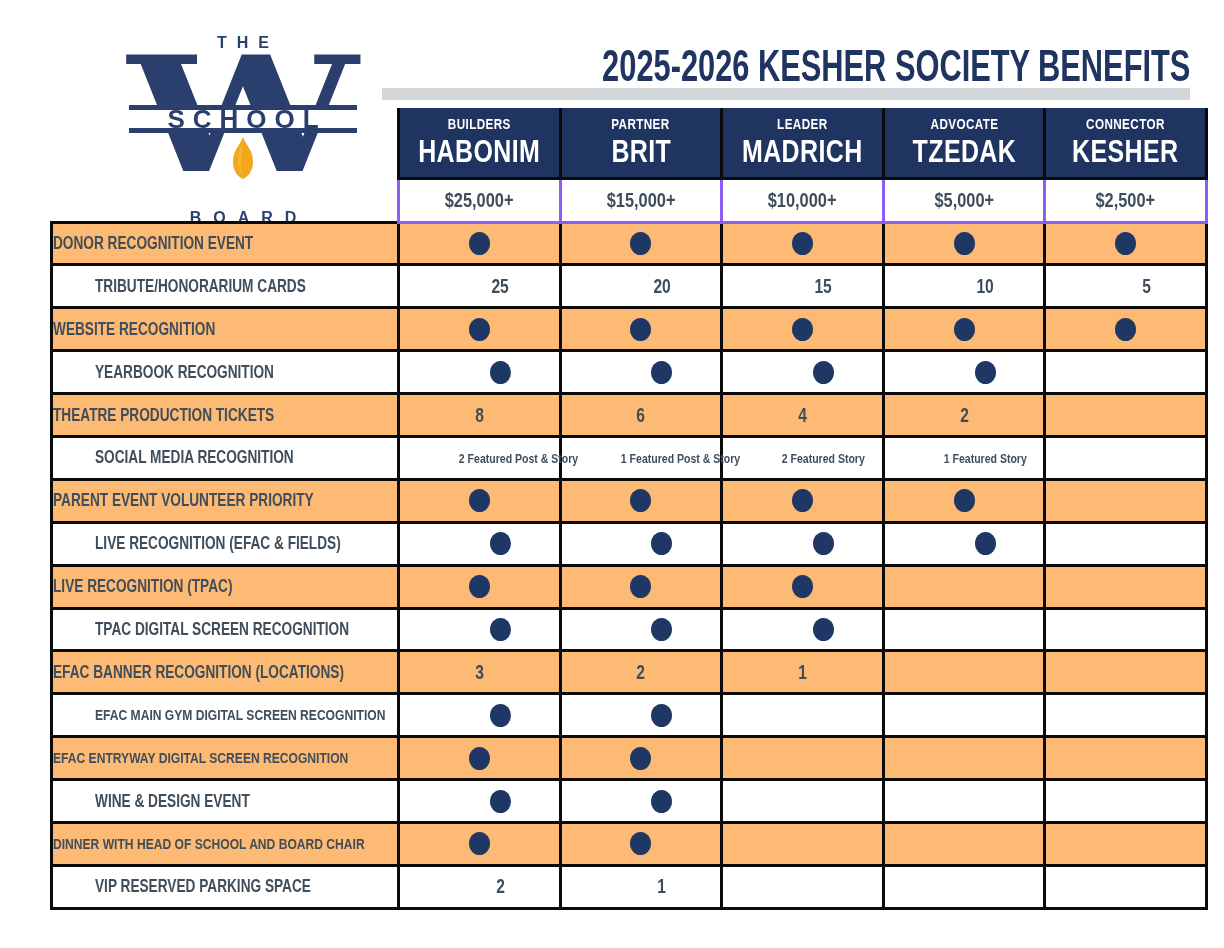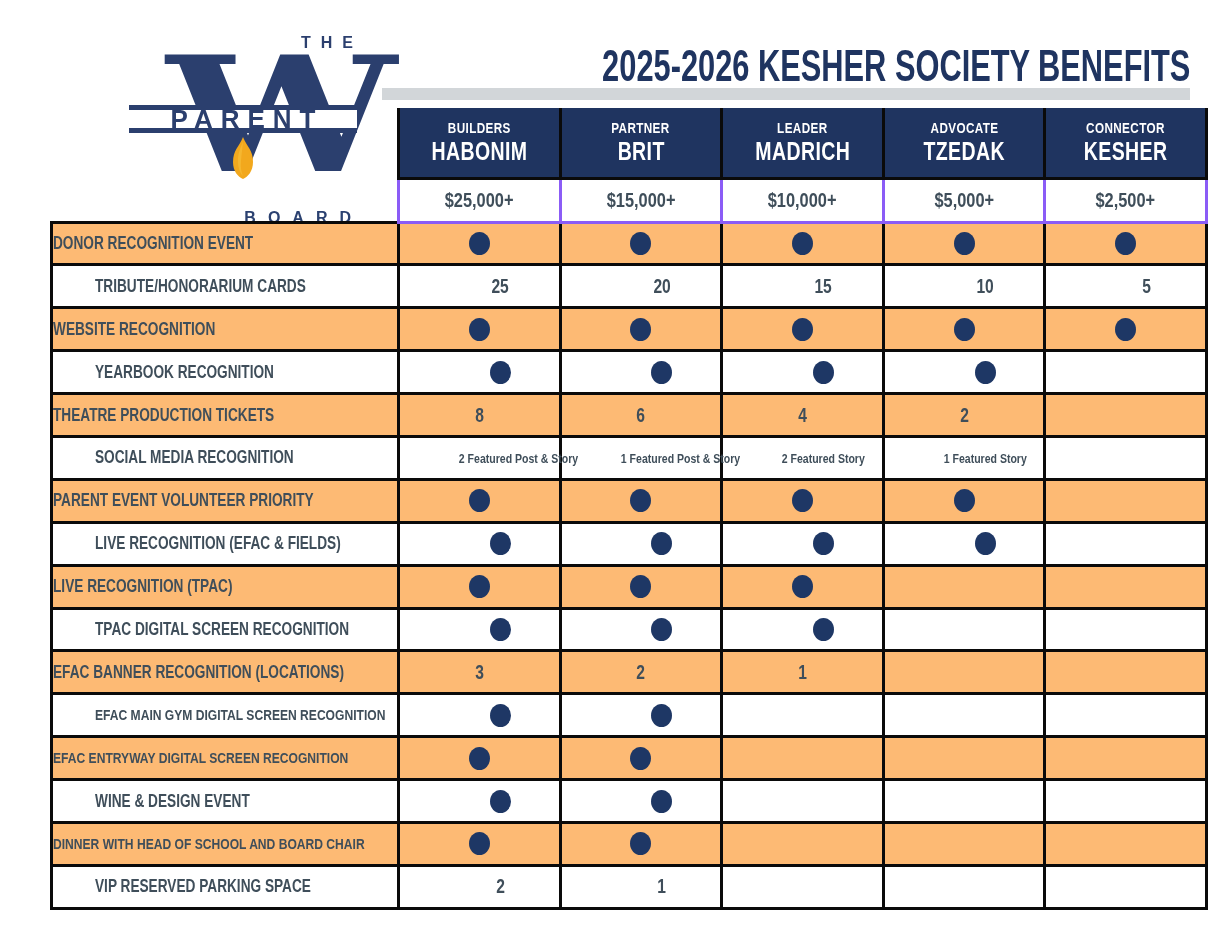--- a/index.html
+++ b/index.html
@@ -1,21 +1,21 @@
 <!DOCTYPE html>
 <html><head>
 <meta charset="utf-8">
 <style>
   * { margin:0; padding:0; box-sizing:border-box; }
   html,body { width:1224px; height:948px; background:#ffffff; overflow:hidden;
               font-family:"Liberation Sans", sans-serif; }
   .page { position:relative; width:1224px; height:948px; background:#fff; }
 
   
-  .logo { position:absolute; left:123px; top:34px; width:240px; text-align:right; }
+  .logo { position:absolute; left:123px; top:34px; width:240px; text-align:center; }
   .logo-the { font-size:16px; font-weight:bold; color:#2b3f6e;
               letter-spacing:10px; padding-left:10px; }
   .w-wrap { position:relative; height:140px; margin-top:1px; }
   .w-glyph { font-family:"DejaVu Serif", serif; font-weight:bold; font-size:160px;
              line-height:124px; color:#2b3f6e; transform:scaleX(1.28);
              transform-origin:center top; }
   .w-band { position:absolute; left:6px; right:6px; top:52px; height:28px;
             background:#ffffff; border-top:5px solid #2b3f6e;
             border-bottom:5px solid #2b3f6e; display:flex; align-items:center;
             justify-content:center; z-index:2; }
@@ -36,21 +36,21 @@
   
   table.benefits { position:absolute; left:50px; top:108px; width:1155px;
                    border-collapse:collapse; table-layout:fixed; }
   table.benefits th, table.benefits td { padding:0; vertical-align:middle; }
 
   td.spacer { border:none; background:transparent; }
 
   th.tier { background:#1f3460; border:3px solid #0a0a0a; border-top:none;
             height:70px; color:#ffffff; text-align:center; }
   .tier-level { font-size:15px; font-weight:bold; letter-spacing:0.5px; }
-  .tier-name  { font-size:25px; font-weight:bold; letter-spacing:0.5px; margin-top:1px; }
+  .tier-name  { font-size:32px; font-weight:bold; letter-spacing:0.5px; margin-top:1px; }
 
   td.amount { height:44px; background:#ffffff; border:3px solid #8b5cf6;
               text-align:center; color:#3f4e5a; }
   .amt { font-size:21px; font-weight:bold; }
 
   tbody tr { height:42.9px; }
   tr.odd  td.blabel, tr.odd  td.bval { background:#fdba74; }
   tr.even td.blabel, tr.even td.bval { background:#ffffff;padding-left:42px; }
 
   td.blabel { border:3px solid #0a0a0a; text-align:left; padding-left:8px;
@@ -72,21 +72,21 @@
 </head>
 <body>
 
 <div class="page">
 
   <div class="logo">
     <div class="logo-the">THE</div>
     <div class="w-wrap">
       <div class="w-glyph">W</div>
       <div class="w-band">
-        <span class="w-band-text">PARENT</span>
+        <span class="w-band-text">SCHOOL</span>
       </div>
       <svg class="flame" viewBox="0 0 26 42">
         <path d="M13 0 C17 10 23 13 23 25 C23 34 18 40 13 42 C8 40 3 34 3 25 C3 13 9 10 13 0 Z" fill="#f2a81d"></path>
         <path d="M13 4 C11 11 8 14 8 24 C8 31 10 36 13 39 C11 34 10.5 30 11 24 C11.5 17 12.5 11 13 4 Z" fill="#f7c33f" opacity="0.55"></path>
       </svg>
     </div>
     <div class="logo-school">BOARD</div>
   </div>
 
   <div class="title">2025-2026 KESHER SOCIETY BENEFITS</div>

